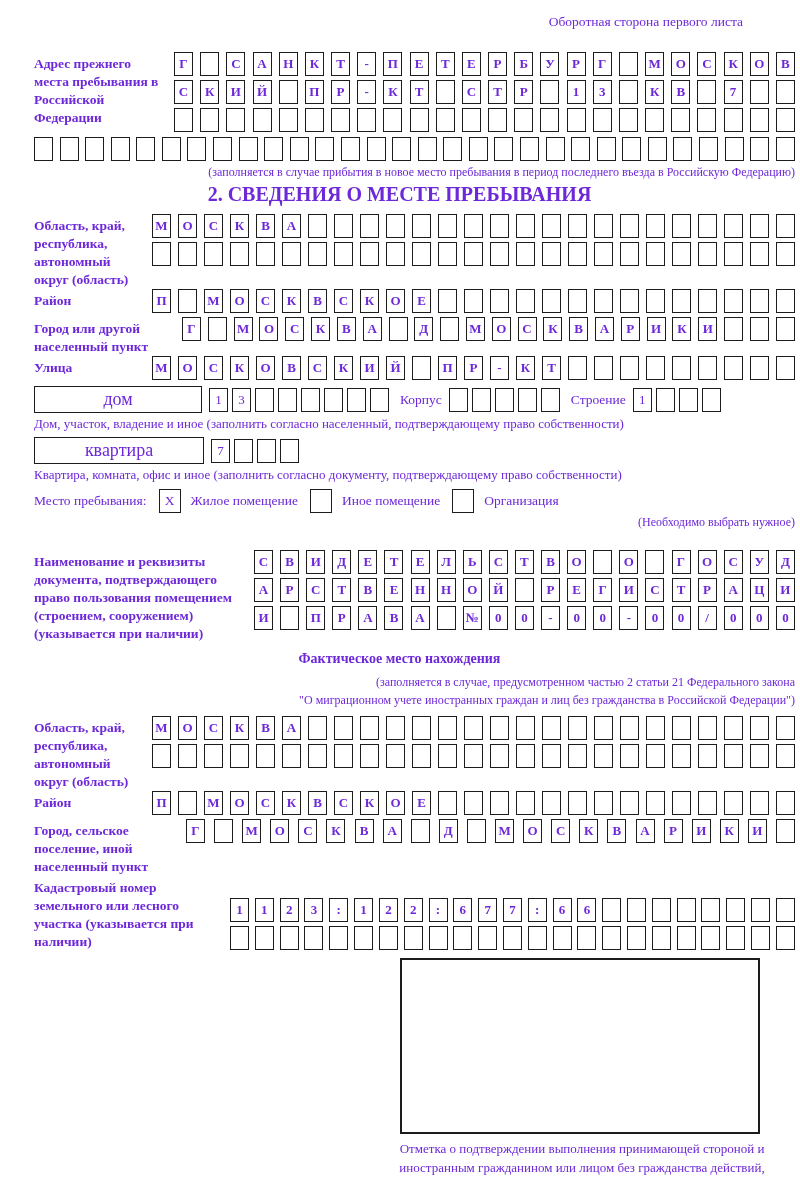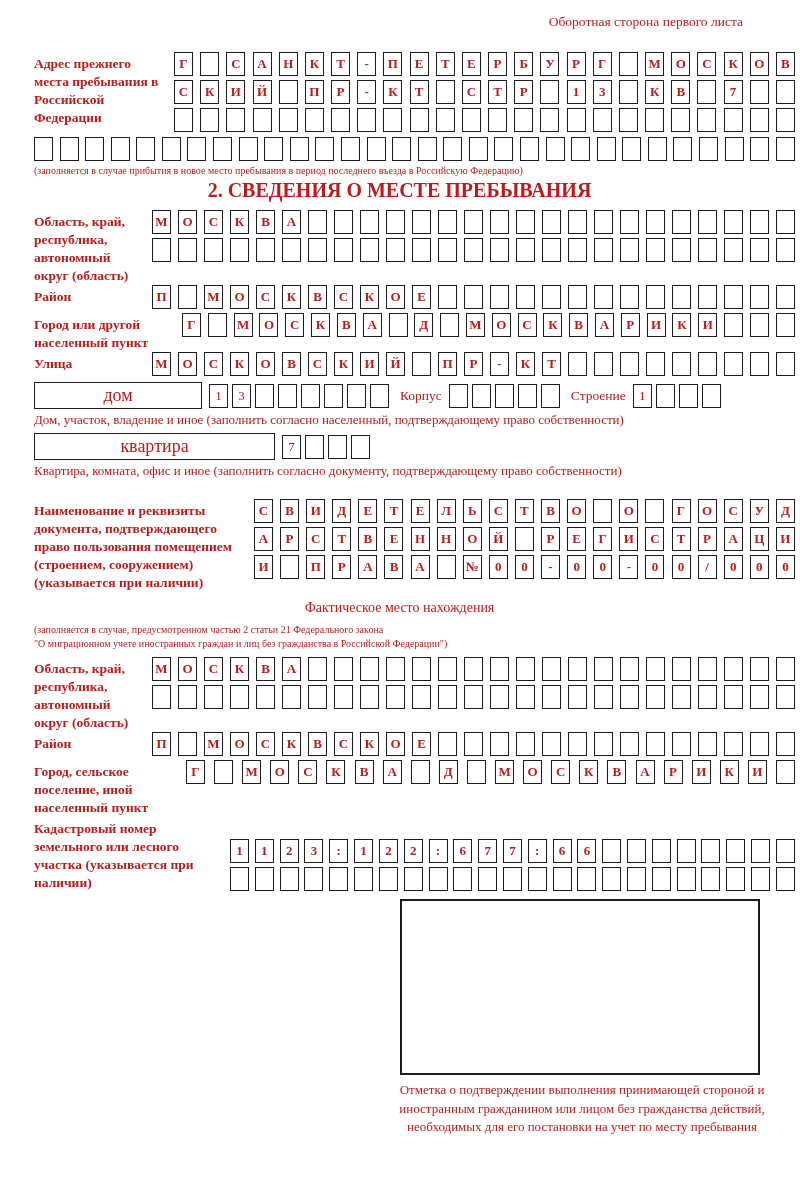--- a/index.html
+++ b/index.html
@@ -1,45 +1,45 @@
 <!DOCTYPE html>
 <html><head>
 <meta charset="utf-8">
 <style>
   * { margin:0; padding:0; box-sizing:border-box; }
   html,body { background:#ffffff; }
   .page {
-    width:800px; height:1180px; background:#fff; color:#b91c1c;
+    width:800px; height:1180px; background:#fff; color:#6d28d9;
     font-family:"Liberation Serif","DejaVu Serif",serif;
     padding:14px 5px 0 34px; position:relative; overflow:hidden;
   }
   .corner { text-align:right; font-size:13.5px; padding-right:52px; margin-bottom:22px; }
   .frow { display:flex; align-items:flex-start;font-weight:bold; }
   .flabel { font-size:13.5px; line-height:18px; padding-top:3px; flex:none; padding-right:6px; }
   .lw140 { width:140px; } .lw118 { width:118px; } .lw148 { width:148px; }
   .lw152 { width:152px; } .lw220 { width:220px; } .lw196 { width:196px; }
   .cellcol { flex:1; min-width:0; }
   .cells { display:flex; justify-content:space-between; margin-bottom:4px; }
   .cell {
     width:19px; height:24px; border:1.5px solid #1c1c1c; flex:none;
     font-size:13px; line-height:21px; text-align:center; background:#fff;
   }
   .cells.inline { display:inline-flex; justify-content:flex-start; margin-bottom:0; }
   .cells.inline .cell { margin-right:4px; }
   .fullrow { margin-top:1px; }
-  .note { font-size:10px; text-align:left; margin:1px 0 3px 0; }
+  .note { font-size:12px; text-align:right; margin:1px 0 3px 0; }
   .lnote { font-size:13px; margin:2px 0 5px 0; }
   h2 { font-size:20px; text-align:center; margin:3px 30px 8px 0; font-weight:bold; }
-  h3 { font-size:14px; text-align:center; margin:8px 30px 8px 0; font-weight:normal; }
+  h3 { font-size:14px; text-align:center; margin:8px 30px 8px 0; font-weight:bold; }
   .mixrow { display:flex; align-items:center; margin:2px 0 3px 0; }
   .wbox {
     height:27px; border:1.5px solid #1c1c1c; text-align:center;
     font-size:18px; line-height:24px; flex:none;
   }
-  .w168 { width:168px; margin-right:7px; } .w202 { width:241px; margin-right:7px; }
+  .w168 { width:168px; margin-right:7px; } .w202 { width:170px; margin-right:7px; }
   .inlabel { font-size:13.5px; margin:0 7px; flex:none; }
   .stayrow { display:flex; align-items:center; font-size:13.5px; margin:6px 0 2px 0; }
   .checkbox {
     width:22px; height:24px; border:1.5px solid #1c1c1c; flex:none;
     text-align:center; font-size:13.5px; line-height:21px; margin:0 10px 0 12px;
   }
   .cad-col { margin-top:22px; }
   .stamp-box {
     width:360px; height:176px; border:2px solid #1c1c1c;
     margin:4px 0 0 366px; background:#fff;
@@ -367,20 +367,30 @@
     <div class="wbox w202">квартира</div>
     <div class="cells inline">
         <span class="cell">7</span>
         <span class="cell"></span>
         <span class="cell"></span>
         <span class="cell"></span>
       </div>
   </div>
   <div class="lnote">Квартира, комната, офис и иное (заполнить согласно документу, подтверждающему право собственности)</div>
 
+  <div class="stayrow">
+    <span>Место пребывания:</span>
+    <span class="checkbox">X</span>
+    <span>Жилое помещение</span>
+    <span class="checkbox"></span>
+    <span>Иное помещение</span>
+    <span class="checkbox"></span>
+    <span>Организация</span>
+  </div>
+  <div class="note">(Необходимо выбрать нужное)</div>
 
   <div class="frow" style="margin-top:20px;">
     <div class="flabel lw220">Наименование и реквизиты документа, подтверждающего право пользования помещением (строением, сооружением) (указывается при наличии)</div>
     <div class="cellcol">
       <div class="cells">
           <span class="cell">С</span>
           <span class="cell">В</span>
           <span class="cell">И</span>
           <span class="cell">Д</span>
           <span class="cell">Е</span>

